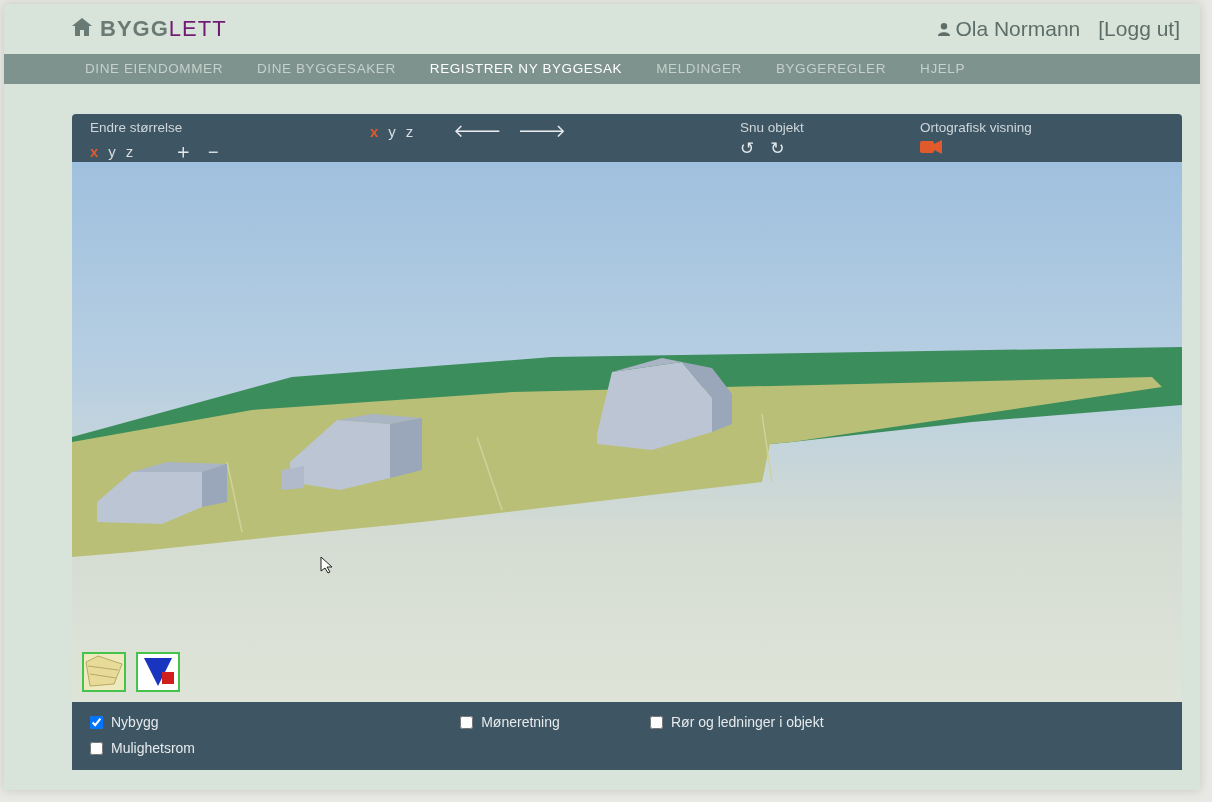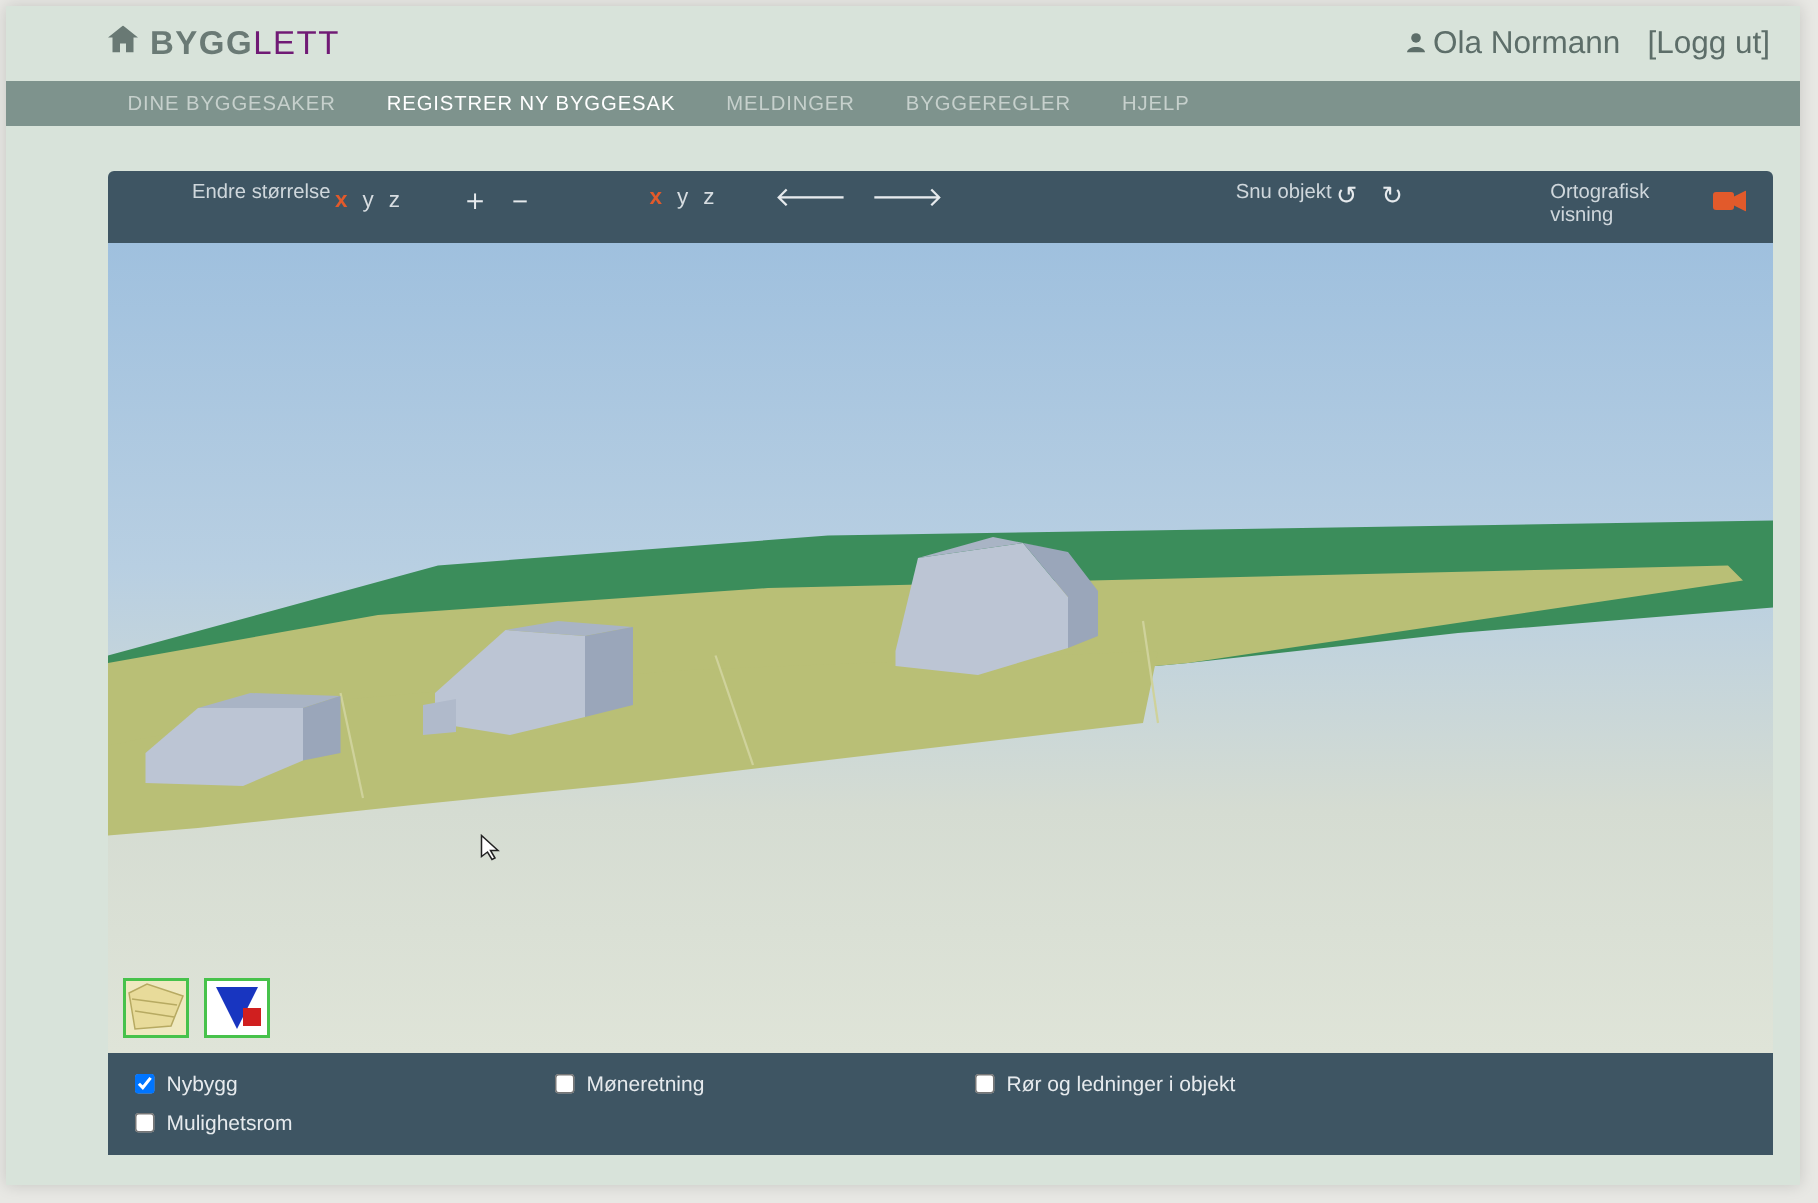--- a/index.html
+++ b/index.html
@@ -11,44 +11,44 @@
   .brand .b1 { font-weight: 700; color: #6a7a75; }
   .brand .b2 { font-weight: 300; color: #701a75; }
   .user-area { display: flex; align-items: center; gap: 18px; font-size: 21px; color: #5d6e69; }
   .user-area .uicon { font-size: 16px; }
   .logout { color: #5d6e69; }
   .navbar { background: #7e938d; height: 30px; display: flex; align-items: center; padding-left: 64px; gap: 0; }
   .nav-item { color: #c6d0cc; font-size: 13.5px; letter-spacing: .6px; padding: 0 17px; cursor: pointer; line-height: 30px; }
   .nav-item.active { color: #ffffff; font-weight: 400; }
   .workspace { position: absolute; left: 68px; top: 110px; width: 1110px; height: 675px; border-radius: 4px 4px 0 0; overflow: hidden; }
   .toolbar { background: #3e5563; color: #cfd7dc; height: 48px; display: flex; align-items: flex-start; padding: 6px 18px 0 18px; }
-  .tool-group { display: flex; flex-direction: row; gap: 3px; margin-left: 38px; }
+  .tool-group { display: flex; flex-direction: column; gap: 3px; }
   .g-size { width: 280px; }
   .g-move { width: 370px; }
-  .g-rot { width: 180px; text-align: right; }
+  .g-rot { width: 180px; }
   .g-view { }
   .tool-label { font-size: 13.5px; color: #cfd7dc; }
   .tool-row { display: flex; align-items: center; gap: 10px; font-size: 15px; }
   .axis { cursor: pointer; color: #d7dde1; }
   .axis.x { color: #e25a2b; font-weight: 600; }
   .pm { color: #e6eaed; font-size: 20px; cursor: pointer; }
   .arrows { display: flex; gap: 16px; }
   .arrow { color: #e6eaed; font-size: 18px; cursor: pointer; }
   .rot-icons { display: flex; gap: 16px; }
   .rot { color: #e6eaed; font-size: 17px; cursor: pointer; }
   .cam-icon { color: #e25a2b; font-size: 18px; cursor: pointer; }
   .viewport { position: relative; width: 100%; height: 540px; background: linear-gradient(to bottom, #9fc0de 0%, #b8cfe2 40%, #d5dcd2 70%, #dfe4d8 100%); overflow: hidden; }
   .info-badge { position: absolute; top: 10px; left: 10px; background: #9ed983; border: 1px solid #86c46e; color: #3a5a2d; padding: 8px 12px; font-size: 13.5px; border-radius: 2px; line-height: 1.4; }
   .ground-svg { position: absolute; inset: 0; }
   .thumbs { position: absolute; left: 10px; bottom: 10px; display: flex; gap: 10px; }
   .thumb { width: 44px; height: 40px; border: 2px solid #47c24b; background: #fff; cursor: pointer; display:flex; align-items:center; justify-content:center; }
   .options-bar { background: #3e5563; color: #e6eaed; padding: 12px 18px 14px 18px; display: flex; flex-wrap: wrap; font-size: 14px; }
   .opt { display: flex; align-items: center; gap: 8px; }
   .opt.c1 { width: 280px; }
-  .opt.c2 { width: 280px; }
+  .opt.c2 { width: 280px; justify-content: center; }
   .opt.c3 { width: 300px; }
   .opt.row2 { margin-top: 10px; width: 100%; }
   .cb { width: 13px; height: 13px; cursor: pointer; }
   .cursor { position: absolute; font-size: 16px; color: #222; }
 </style>
 </head>
 <body>
 
 <div class="page-wrap">
   <div class="titlebar">
@@ -68,20 +68,21 @@
               <path d="M1 14 C1 9 13 9 13 14 Z" fill="#5d6e69"></path>
             </svg>
         </span>
         <span>Ola Normann</span>
       </span>
       <span class="logout">[Logg ut]</span>
     </div>
   </div>
 
   <div class="navbar">
+    <div class="nav-item">DINE EIENDOMMER</div>
     <div class="nav-item">DINE BYGGESAKER</div>
     <div class="nav-item active">REGISTRER NY BYGGESAK</div>
     <div class="nav-item">MELDINGER</div>
     <div class="nav-item">BYGGEREGLER</div>
     <div class="nav-item">HJELP</div>
   </div>
 
   <div class="workspace">
     <div class="toolbar">
       <div class="tool-group g-size">

